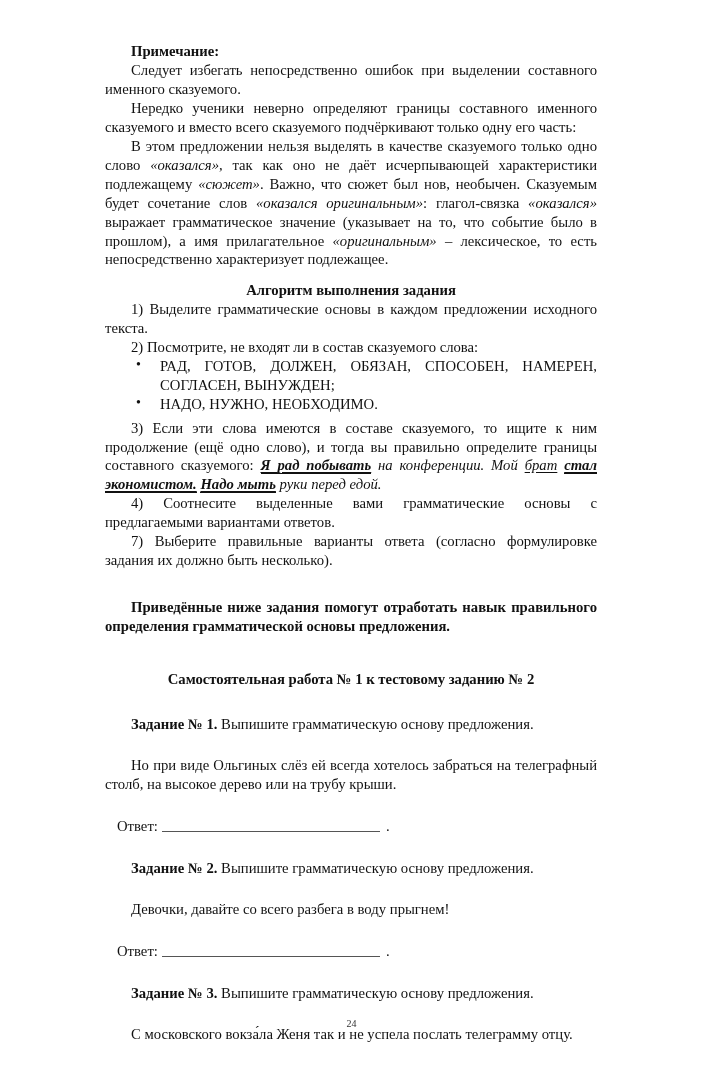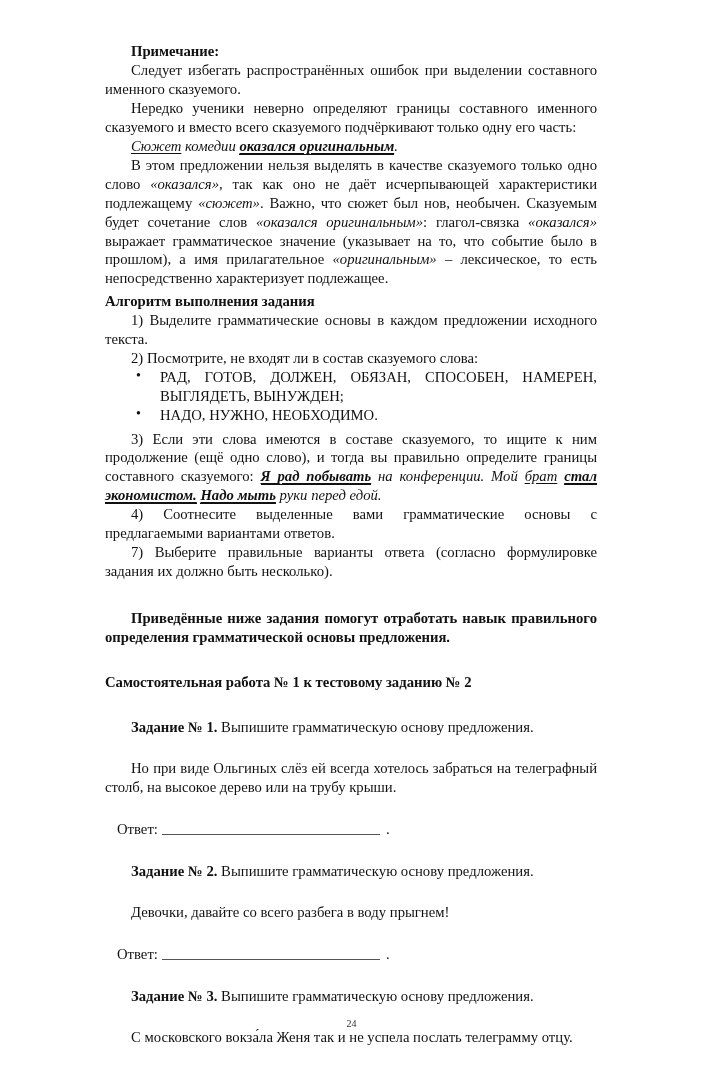--- a/index.html
+++ b/index.html
@@ -30,21 +30,21 @@
     font-size: 14.7px;
     line-height: 1.29;
     text-align: justify;
     text-justify: inter-word;
     hyphens: manual;
   }
   .indent { text-indent: 26px; }
   .b { font-weight: bold; font-family: Liberation Serif, serif; }
   .i { font-style: italic; }
   .bi { font-weight: bold; font-style: italic; }
-  .center { text-indent: 0; }
+  .center { text-align: center; text-indent: 0; margin-top: 8px; }
   .u1 {
     text-decoration: underline;
     text-underline-offset: 2px;
   }
   .u2b {
     text-decoration: underline;
     text-underline-offset: 1.5px;
     border-bottom: 1px solid #111;
     line-height: 1.29;
   }
@@ -100,38 +100,37 @@
   }
 </style>
 </head>
 <body>
 
 <div class="page">
   <div class="content">
 
     <p class="indent b">Примечание:</p>
 
-    <p class="indent">Следует избегать распространённых ошибок при выделении составного именного сказуемого.</p>
+    <p class="indent">Следует избегать непосредственно ошибок при выделении составного именного сказуемого.</p>
 
     <p class="indent">Нередко ученики неверно определяют границы составного именного сказуемого и вместо всего сказуемого подчёркивают только  одну его часть:</p>
 
-    <p class="indent"><span class="i u1">Сюжет</span><span class="i"> комедии </span><span class="bi u2b">оказался оригинальным</span><span class="i">.</span></p>
 
     <p class="indent"><span>В этом предложении нельзя выделять в качестве сказуемого только одно  слово </span><span class="i">«оказался»</span><span>, так как оно не даёт исчерпывающей характеристики подлежащему </span><span class="i">«сюжет»</span><span>. Важно, что сюжет был нов, необычен. Сказуемым будет сочетание слов </span><span class="i">«оказался оригинальным»</span><span>: глагол-связка </span><span class="i">«оказался»</span><span> выражает грамматическое значение (указывает на то, что событие было в прошлом), а имя прилагательное </span><span class="i">«оригинальным»</span><span> – лексическое, то есть непосредственно характеризует подлежащее.</span></p>
 
     <div class="gap-4"></div>
 
     <p class="center b">Алгоритм выполнения задания</p>
 
     <p class="indent">1) Выделите грамматические основы в каждом предложении исходного текста.</p>
 
     <p class="indent">2) Посмотрите, не входят ли в состав сказуемого слова:</p>
 
     <ul class="terms">
-      <li><span>РАД, ГОТОВ, ДОЛЖЕН, ОБЯЗАН, СПОСОБЕН, НАМЕРЕН, ВЫГЛЯДЕТЬ, ВЫНУЖДЕН;</span></li>
+      <li><span>РАД, ГОТОВ, ДОЛЖЕН, ОБЯЗАН, СПОСОБЕН, НАМЕРЕН, СОГЛАСЕН, ВЫНУЖДЕН;</span></li>
       <li><span> НАДО, НУЖНО, НЕОБХОДИМО.</span></li>
     </ul>
 
     <div class="gap-4"></div>
 
     <p class="indent"><span>3) Если эти слова имеются в составе сказуемого, то ищите к ним продолжение (ещё одно слово), и тогда вы правильно определите границы составного сказуемого: </span><span class="bi u2b">Я </span><span class="bi u2b">рад побывать</span><span class="i"> на конференции. </span><span class="i">Мой </span><span class="i u1">брат</span><span class="i"> </span><span class="bi u2b">стал экономистом.</span><span class="i"> </span><span class="bi u2b">Надо мыть</span><span class="i"> руки перед едой.</span></p>
 
     <p class="indent">4) Соотнесите выделенные вами грамматические основы с предлагаемыми вариантами ответов.</p>
 
     <p class="indent">7) Выберите правильные варианты ответа (согласно формулировке задания их должно быть несколько).</p>

